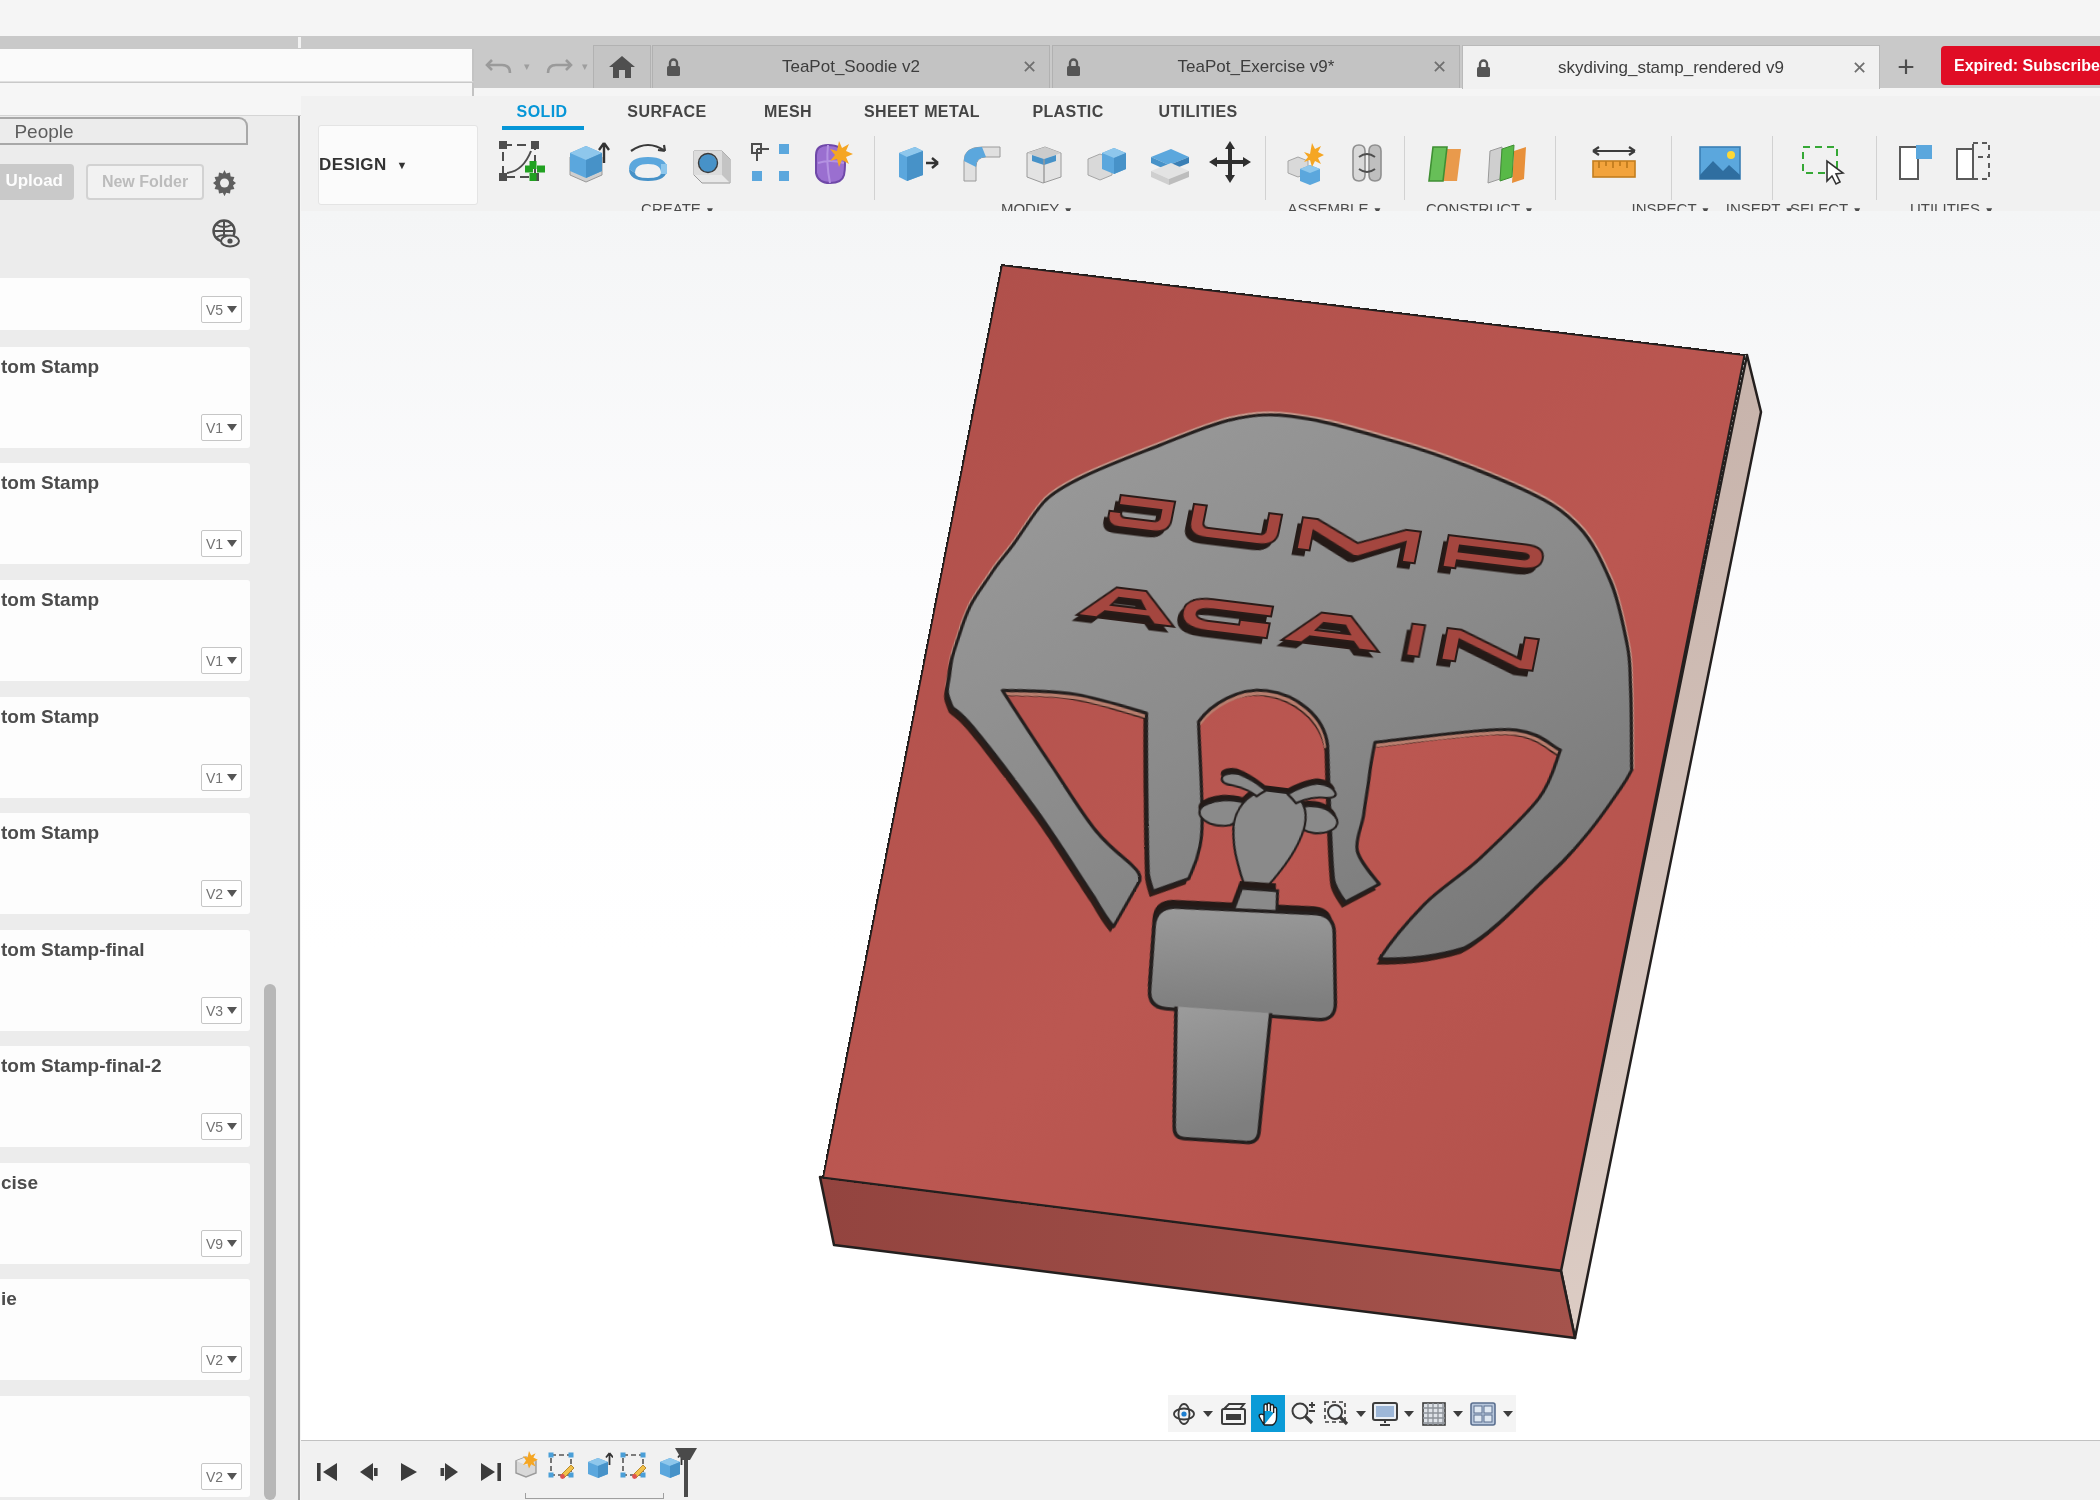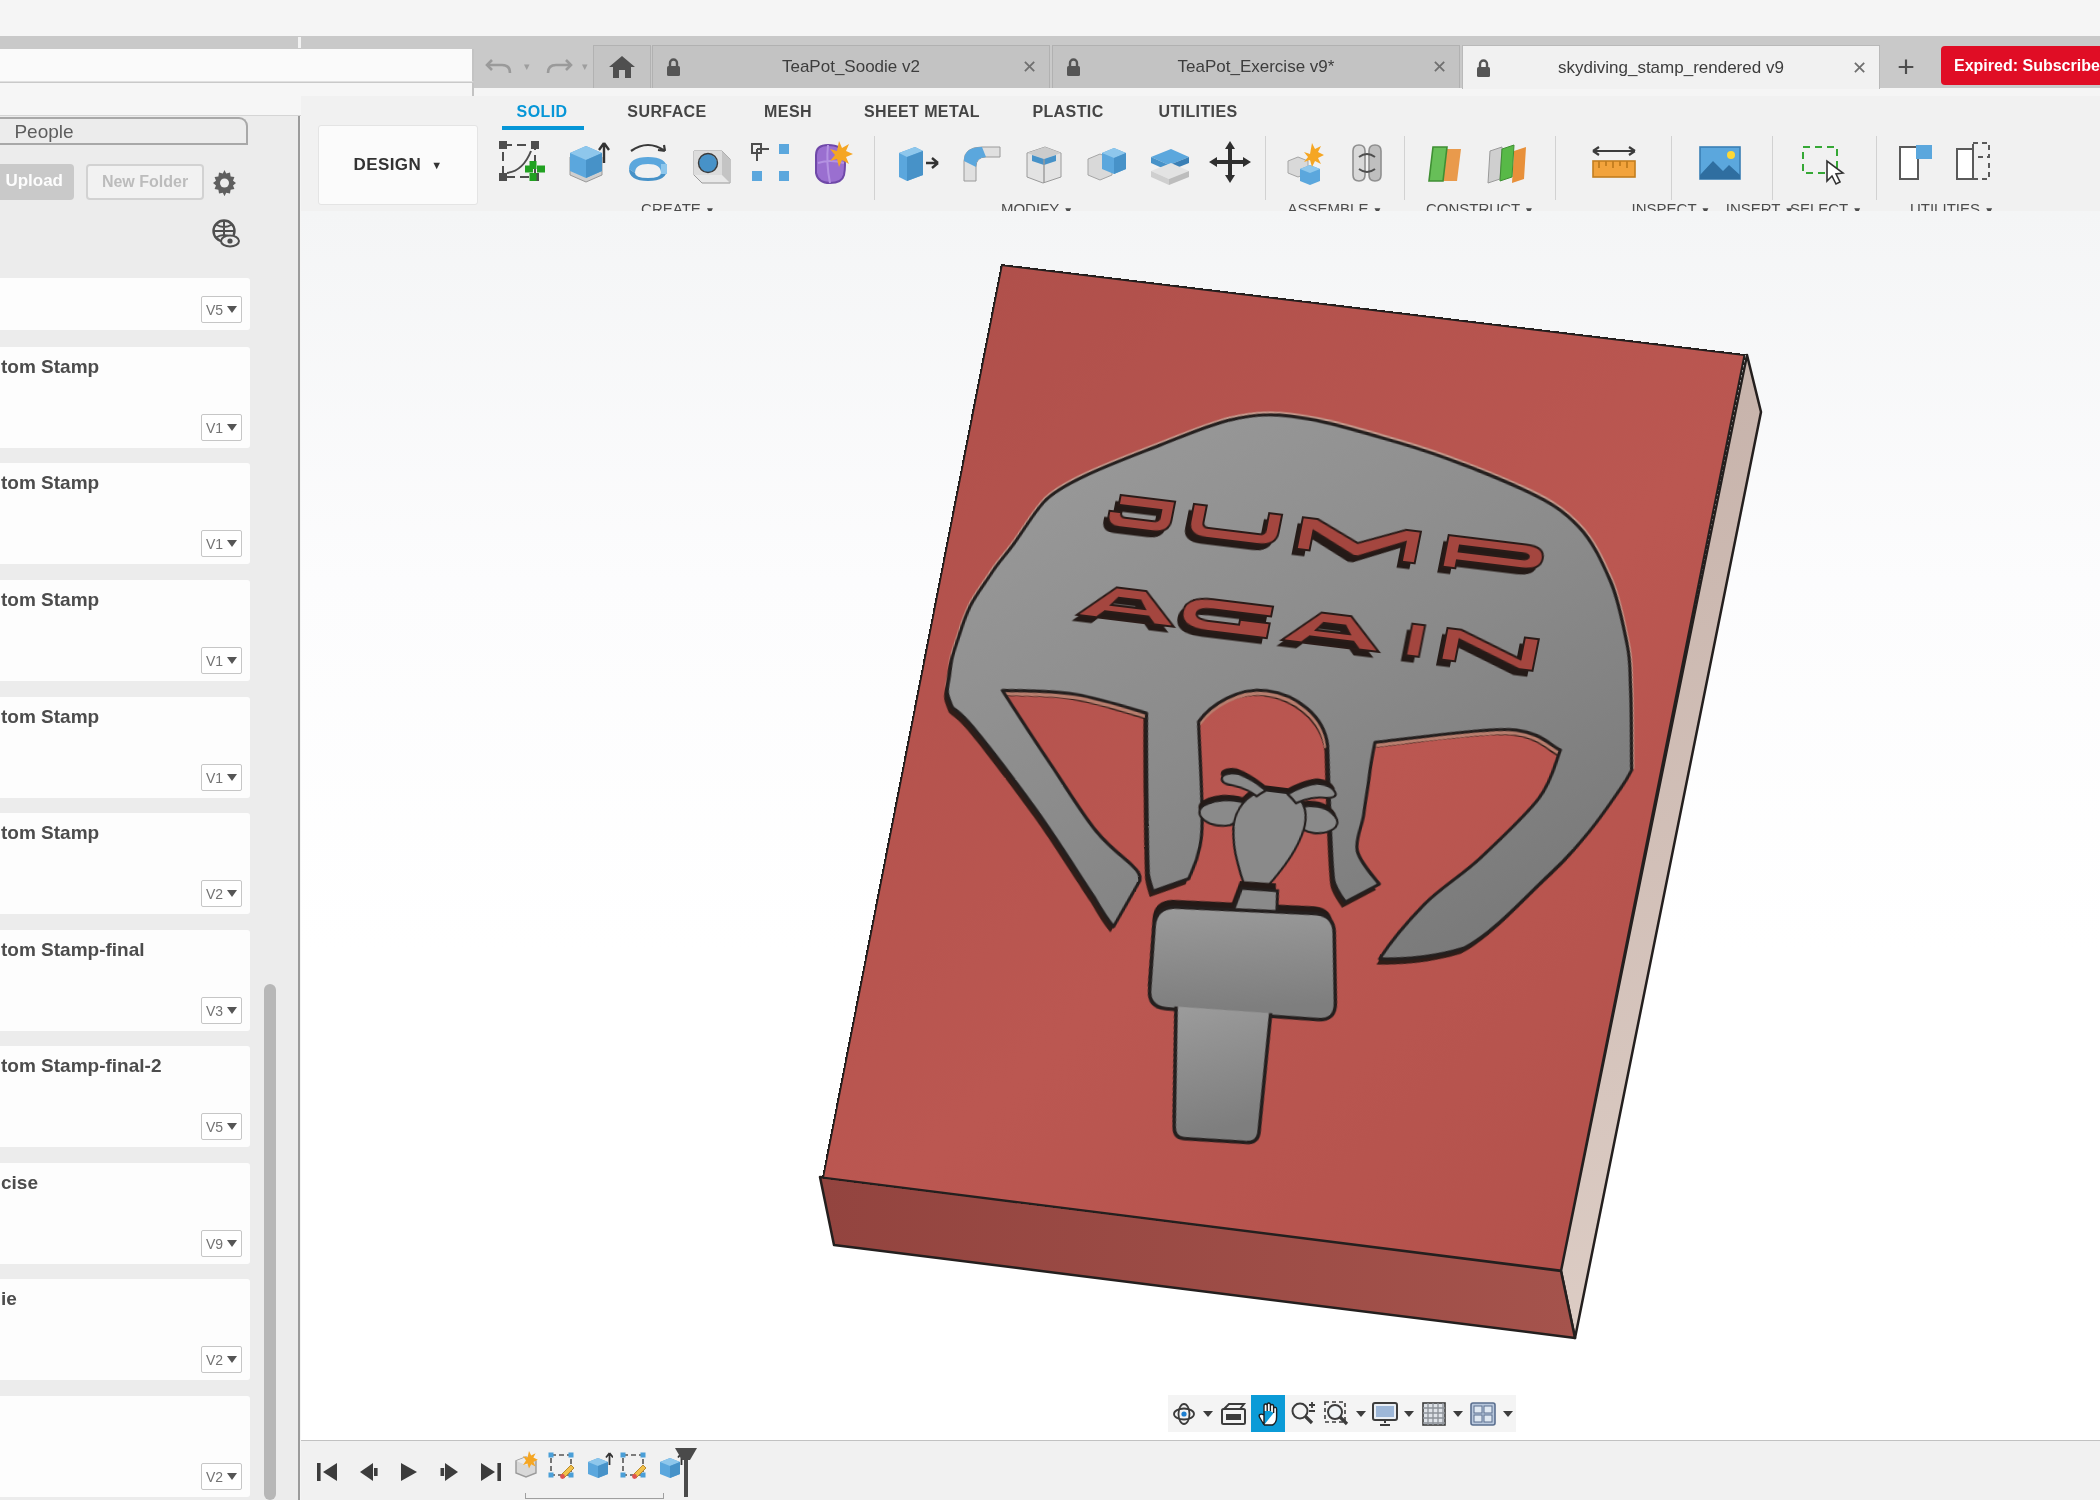--- a/index.html
+++ b/index.html
@@ -36,21 +36,21 @@
   #ribbon { left:301px; top:88px; width:1799px; height:123px; background:#f1f1f1; border-bottom:1px solid #d8d8d8;margin-top:8px; }
   .rtab { position:absolute; top:7px; transform:translateX(-50%); font-size:16px; font-weight:bold; color:#454545; letter-spacing:0.4px; white-space:nowrap;}
   .rtab.active { color:#0696d7; }
   #rtab-underline { position:absolute; left:201px; top:30px; width:82px; height:4px; background:#0696d7; }
   .rgroup { position:absolute; top:36px; height:62px; display:flex; align-items:center; gap:13px; }
   .rgroup .icon { width:50px; height:52px; }
   .rgroup .icon.small { width:44px; }
   .glabel { position:absolute; top:104px; transform:translateX(-50%); font-size:15px; color:#4c4c4c; white-space:nowrap; }
   .glabel .car { font-size:10px; color:#4c4c4c; }
   .rsep { position:absolute; top:40px; width:1px; height:64px; background:#d2d2d2; }
-  #design-box { position:absolute; left:17px; top:29px; width:160px; height:80px; background:#fbfbfb; border:1px solid #e4e4e4; border-radius:3px; display:flex; align-items:center; justify-content:center; font-size:17px; font-weight:bold; color:#333; letter-spacing:0.4px;}
+  #design-box { position:absolute; left:17px; top:29px; width:160px; height:80px; background:#fbfbfb; border:1px solid #e4e4e4; border-radius:3px; display:flex; align-items:center; justify-content:flex-start; font-size:17px; font-weight:bold; color:#333; letter-spacing:0.4px;}
   #design-box .car { font-size:11px; margin-left:10px; }
 
   
   #data-panel { left:0; top:116px; width:300px; height:1384px; background:#ececec; border-right:2px solid #9b9b9b; }
   #people-tab { position:absolute; left:-160px; top:1px; width:408px; height:27px; border:2px solid #a8a8a8; border-bottom:none; border-radius:0 9px 0 0; color:#5d5d5d; font-size:19px; text-align:center; line-height:25px;}
   #people-underline { position:absolute; left:0; top:27px; width:248px; height:2px; background:#a8a8a8; }
   #upload-btn { position:absolute; left:-26px; top:48px; width:100px; height:36px; background:#c9c9c9; border-radius:4px; color:#fdfdfd; font-weight:bold; font-size:17px; text-align:right; line-height:34px; padding-right:11px;}
   #newfolder-btn { position:absolute; left:86px; top:48px; width:118px; height:36px; border:2px solid #d2d2d2; border-radius:4px; color:#bcbcbc; font-weight:bold; font-size:16px; text-align:center; line-height:32px; background:#f2f2f2;}
   .dp-card { position:absolute; left:-60px; width:310px; background:#fdfdfd; border-radius:3px; }
   .dp-card .ttl { position:absolute; left:61px; top:9px; font-size:19px; font-weight:bold; color:#4c4c4c; white-space:nowrap; }

